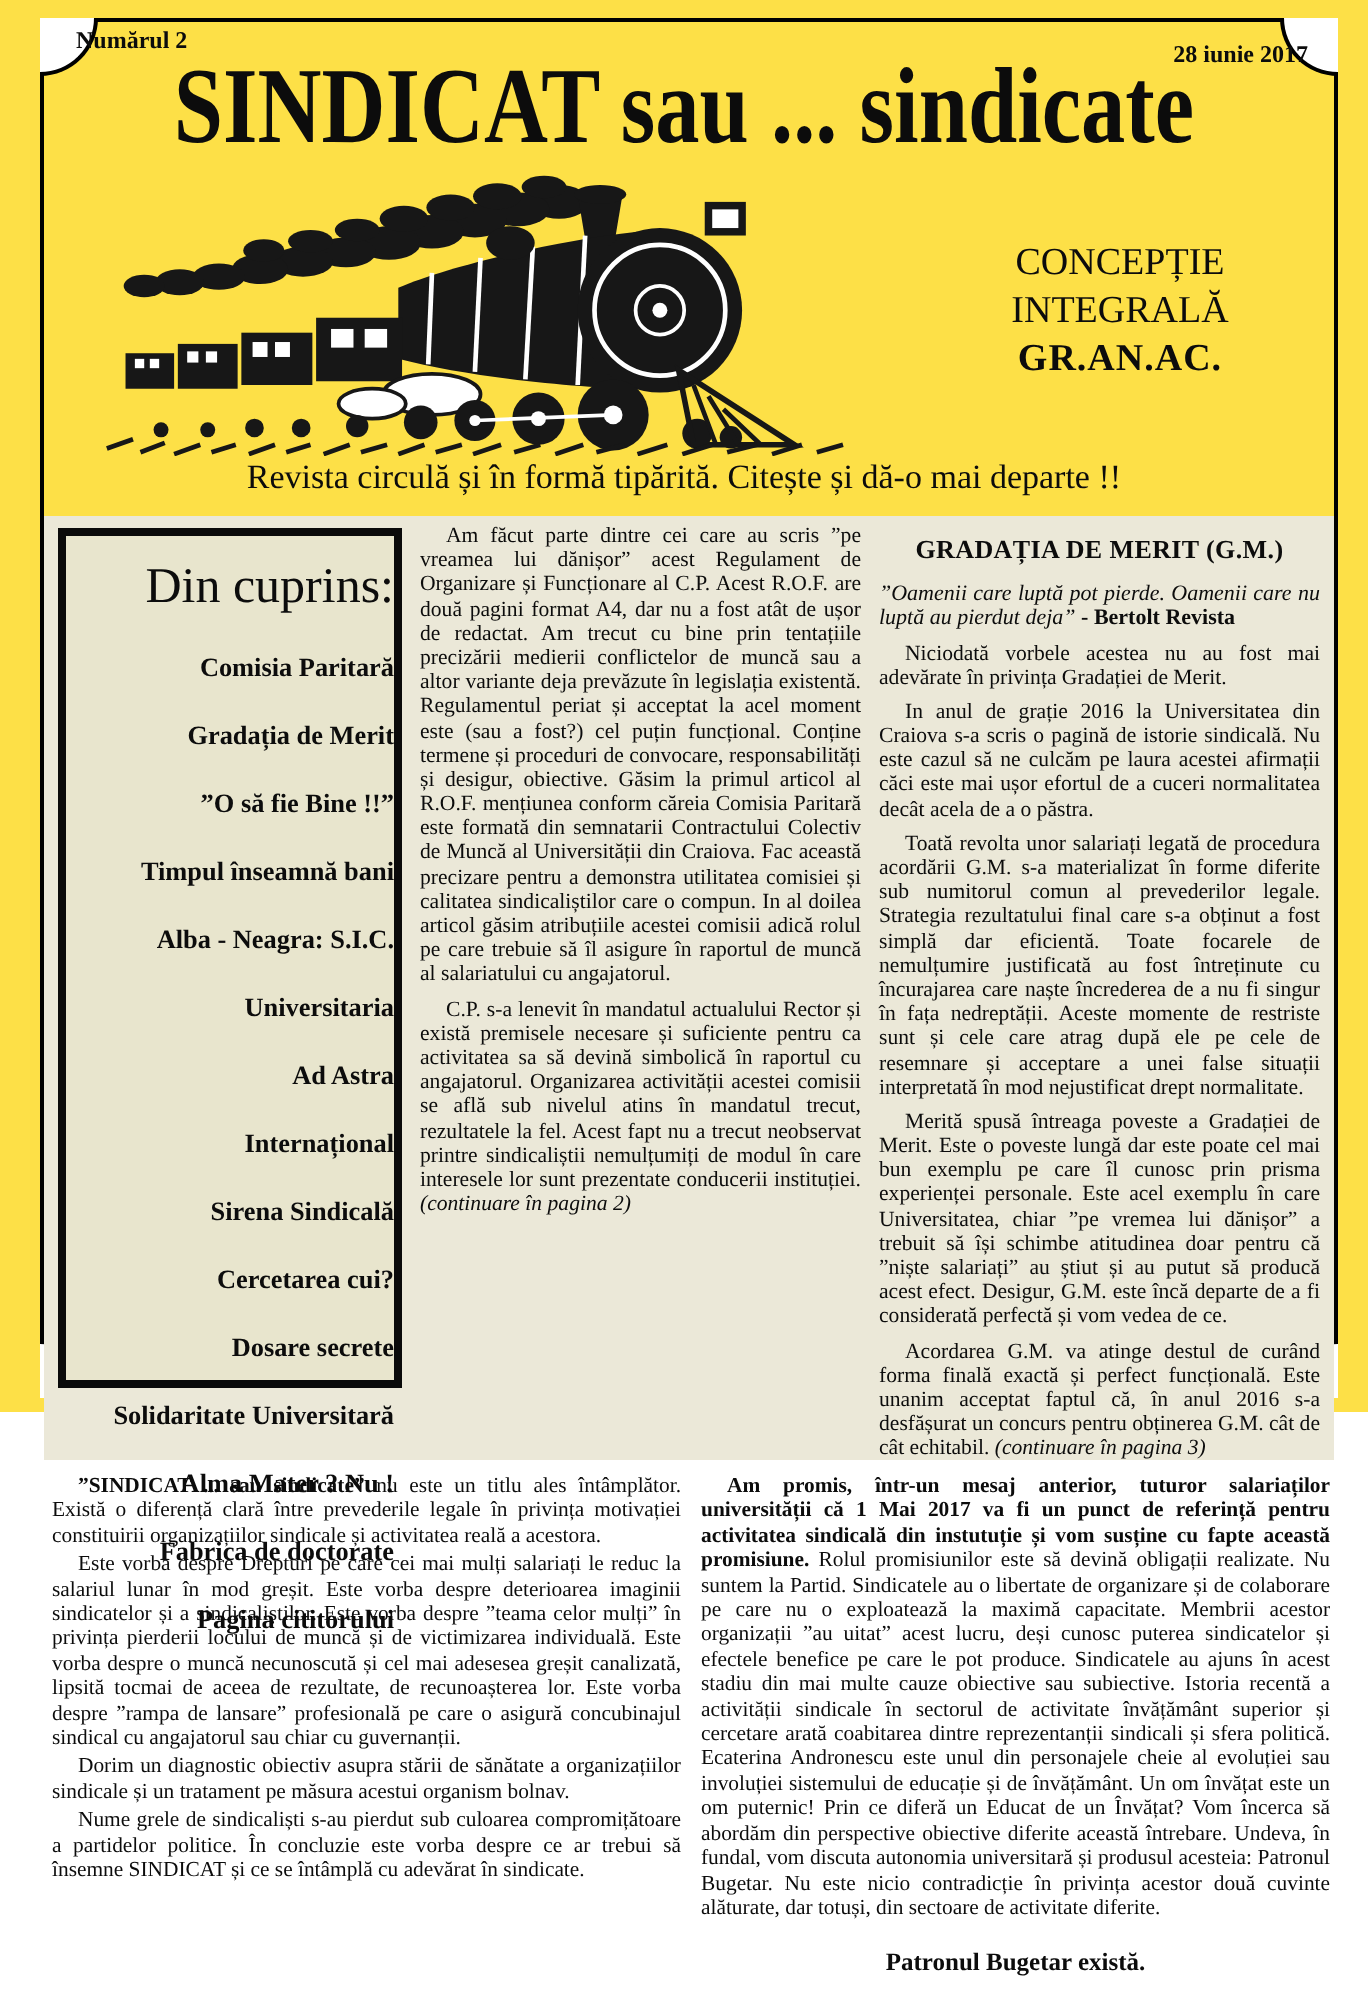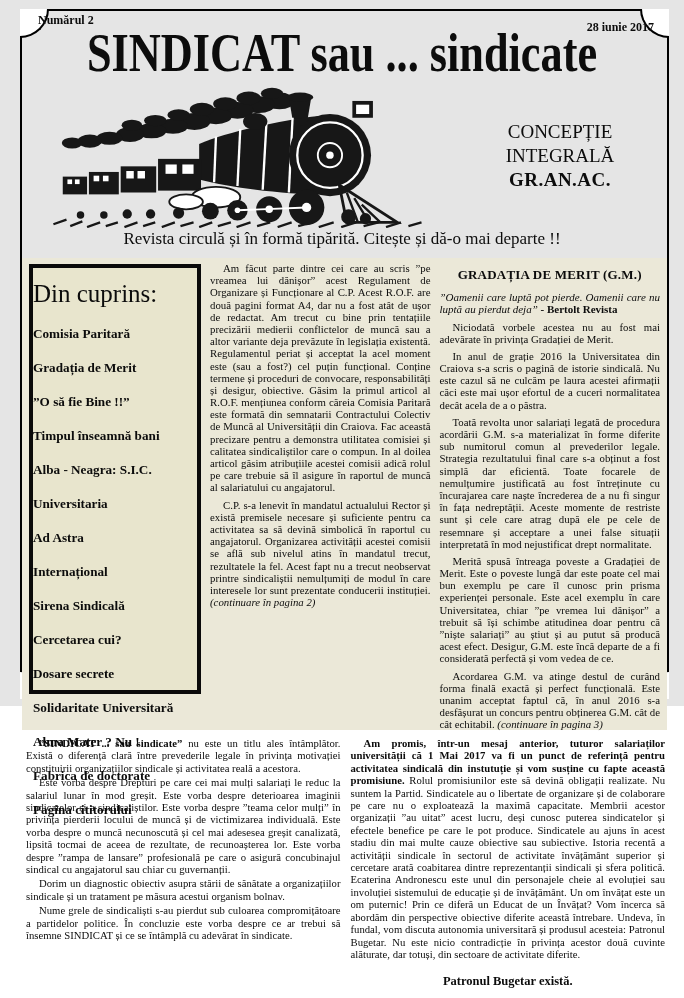--- a/index.html
+++ b/index.html
@@ -1,33 +1,33 @@
 <!DOCTYPE html>
 <html><head>
 <meta charset="utf-8">
 <style>
   html,body{margin:0;padding:0;background:#fff;}
   body{width:684px;height:998px;overflow:hidden;font-family:"Liberation Serif","DejaVu Serif",serif;color:#0c0c0c;}
-  .page{position:relative;width:684px;height:706px;background:#e5e5e5;}
+  .page{position:relative;width:684px;height:706px;background:#fde047;}
   .frame{position:absolute;left:20px;top:9px;right:15px;bottom:7px;border:2px solid #000;}
   .notch{position:absolute;width:27px;height:27px;background:#fff;}
   .notch.tl{top:-2px;left:-2px;border-right:2px solid #000;border-bottom:2px solid #000;border-bottom-right-radius:100% 100%;}
   .notch.tr{top:-2px;right:-2px;border-left:2px solid #000;border-bottom:2px solid #000;border-bottom-left-radius:100% 100%;}
   .notch.bl{bottom:-2px;left:-2px;border-right:2px solid #000;border-top:2px solid #000;border-top-right-radius:100% 100%;}
   .notch.br{bottom:-2px;right:-2px;border-left:2px solid #000;border-top:2px solid #000;border-top-left-radius:100% 100%;}
   .issue{position:absolute;left:38px;top:13px;font-weight:bold;font-size:12px;}
   .date{position:absolute;right:30px;top:20px;font-weight:bold;font-size:12px;z-index:5;}
   .title{position:absolute;left:0;right:0;top:22px;margin:0;text-align:center;font-size:54px;font-weight:bold;white-space:nowrap;transform:scaleX(.82);transform-origin:center;letter-spacing:0;}
   .train{position:absolute;left:24px;top:86px;width:440px;height:142px;}
   .train svg{width:100%;height:100%;}
   .concept{position:absolute;right:44px;top:120px;width:160px;text-align:center;font-size:19px;line-height:1.25;}
   .concept .b{font-weight:bold;letter-spacing:.5px;}
   .tagline{position:absolute;left:0;right:0;top:229px;text-align:center;font-size:17px;}
   .band{position:absolute;left:22px;right:17px;top:258px;height:472px;background:#ebe8d8;display:flex;gap:9px;padding:4px 7px;box-sizing:border-box;}
-  .toc{width:172px;min-width:172px;height:430px;box-sizing:border-box;border:4px solid #0a0a0a;background:#e8e5cd;text-align:left;margin-top:2px;}
+  .toc{width:172px;min-width:172px;height:430px;box-sizing:border-box;border:4px solid #0a0a0a;background:#e8e5cd;text-align:right;margin-top:2px;}
   .toc-title{font-size:25px;margin:12px 0 8px;}
   .toc-item{font-size:13.2px;font-weight:bold;margin:18px 0;}
   .col{flex:1;font-size:10.8px;line-height:1.13;text-align:justify;}
   .col h2{font-size:13px;font-weight:bold;text-align:center;margin:6px 0 8px;letter-spacing:.2px;}
   .col p{margin:0 0 5px;}
   .ind{text-indent:13px;}
   .quote{font-size:11px;}
   .quote em{font-style:italic;}
   .quote b{font-style:normal;}
   .cont{font-style:italic;}

